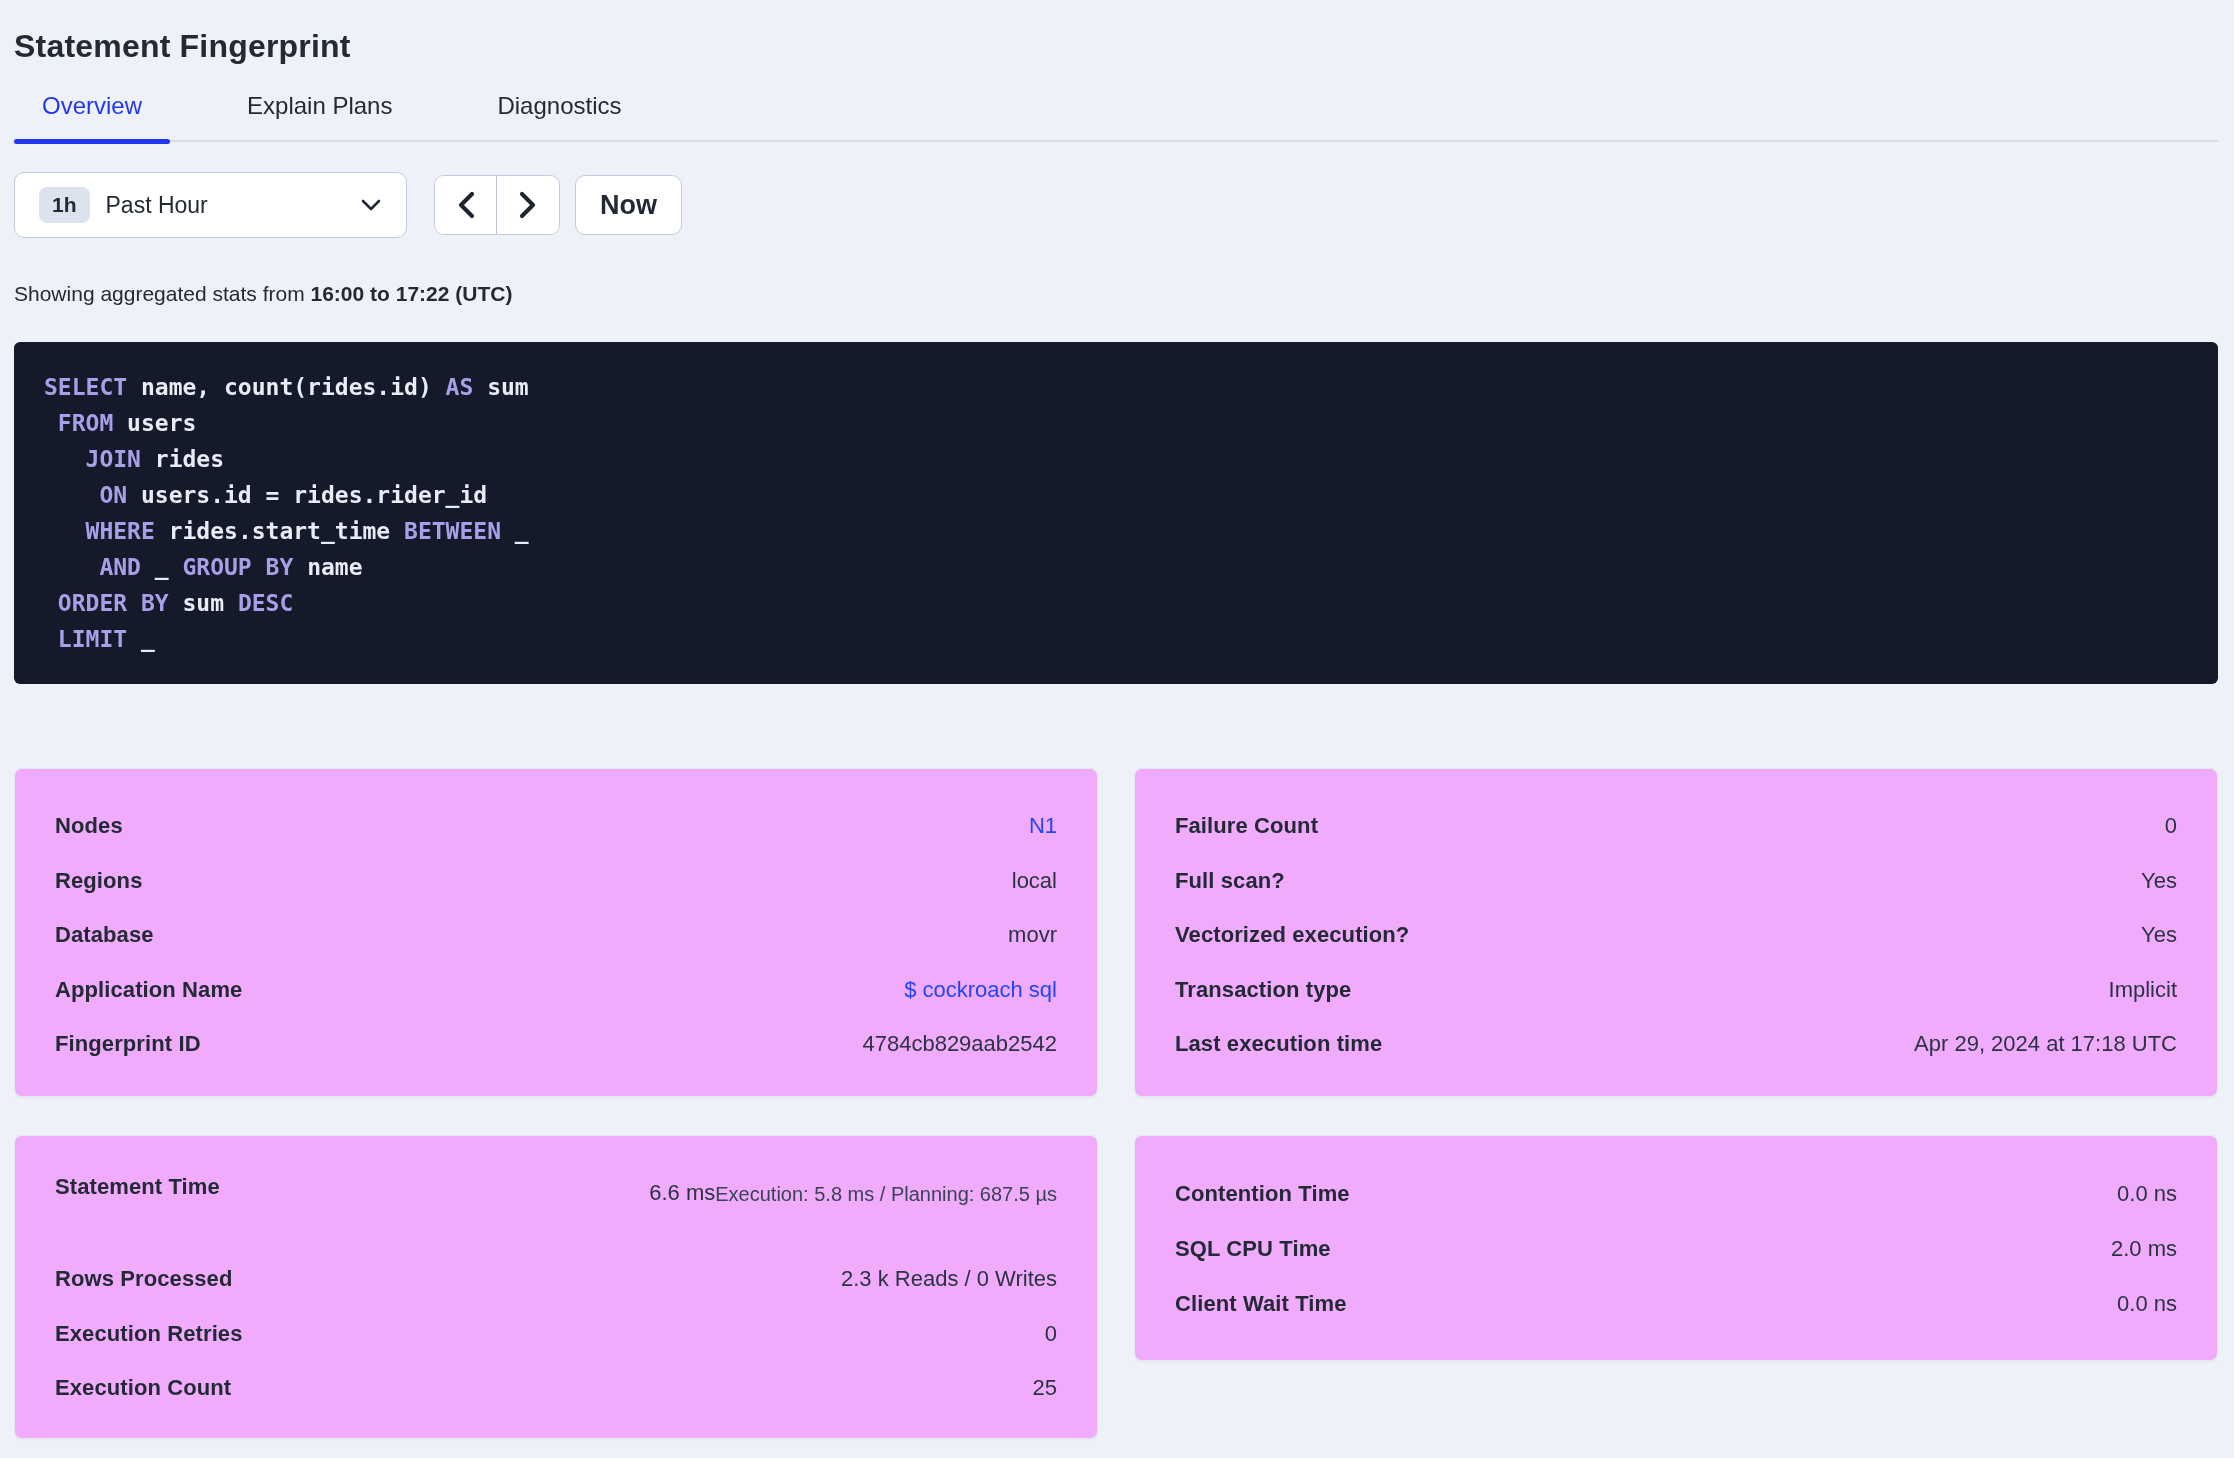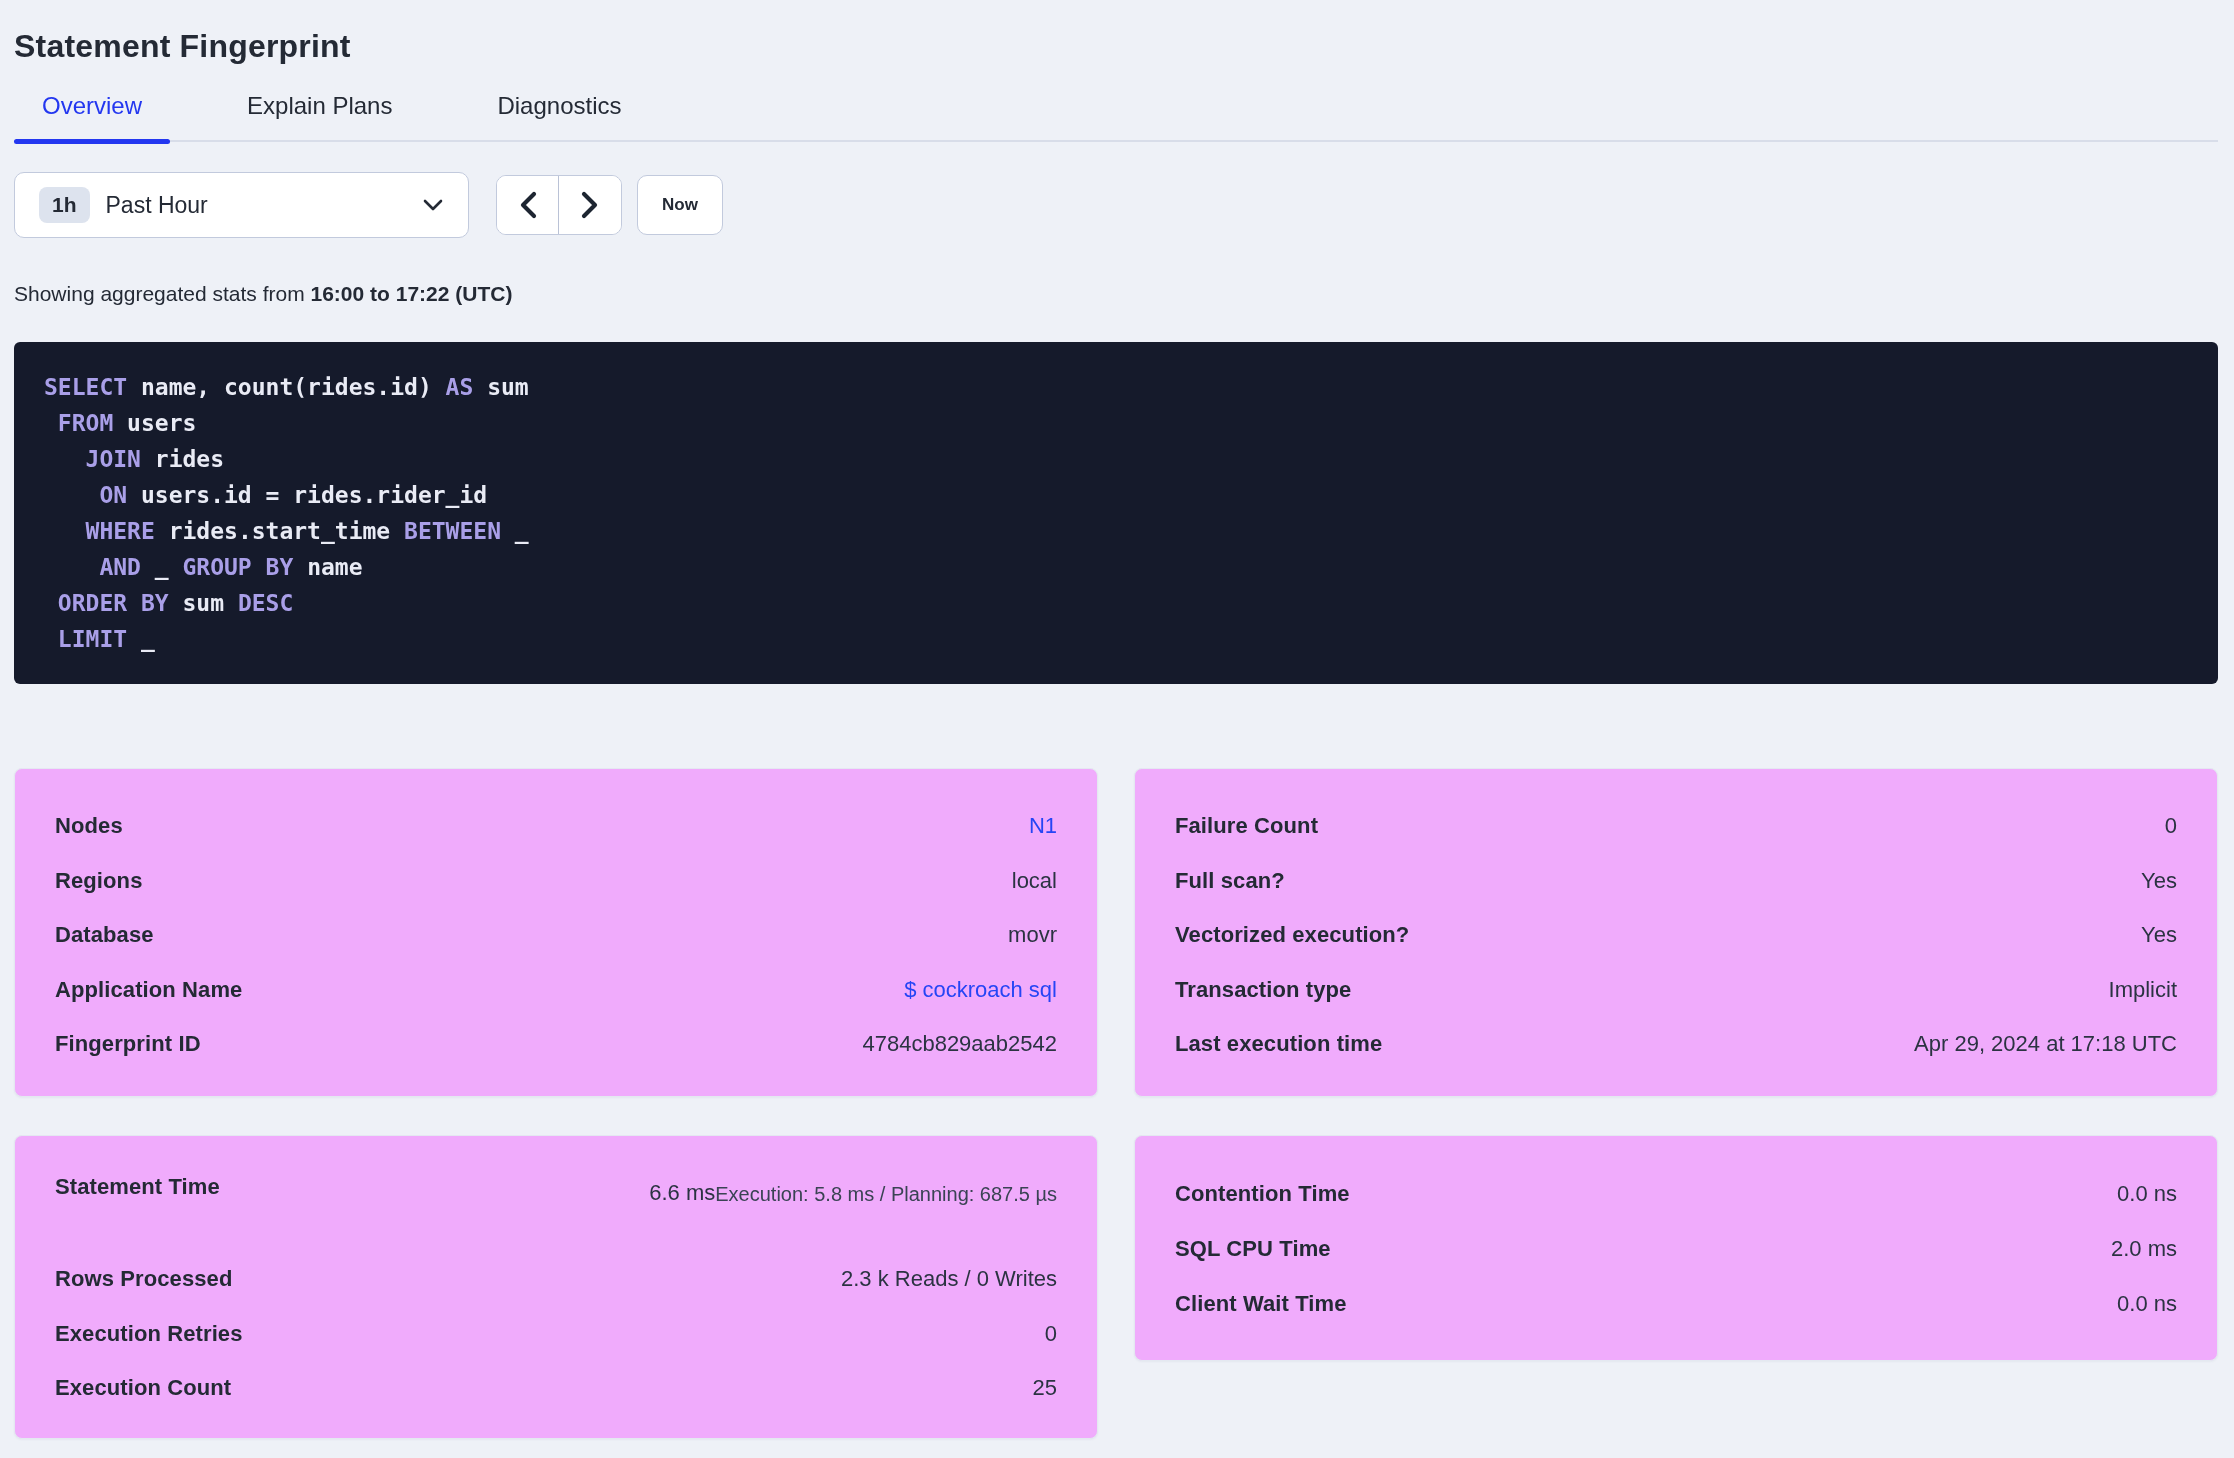--- a/index.html
+++ b/index.html
@@ -48,21 +48,21 @@
   }
 
   
   .time-row {
     margin-top:30px;
     display:flex;
     align-items:center;
     height:66px;
   }
   .time-picker {
-    width:455px;
+    width:393px;
     height:66px;
     background:#ffffff;
     border:1px solid #c2cadd;
     border-radius:10px;
     display:flex;
     align-items:center;
     padding:0 24px;
     cursor:pointer;
   }
   .time-badge {
@@ -100,21 +100,21 @@
   }
   .nav-btn:first-child { border-right:1px solid #bac2d6; }
   .now-btn {
     margin-left:15px;
     height:60px;
     padding:0 24px;
     background:#ffffff;
     border:1px solid #c2cadd;
     border-radius:10px;
     font-family:"Liberation Sans", sans-serif;
-    font-size:17px;
+    font-size:27px;
     font-weight:700;
     color:#242a35;
     cursor:pointer;
   }
 
   
   .stats-line {
     margin-top:44px;
     font-size:21px;
     color:#242a35;

